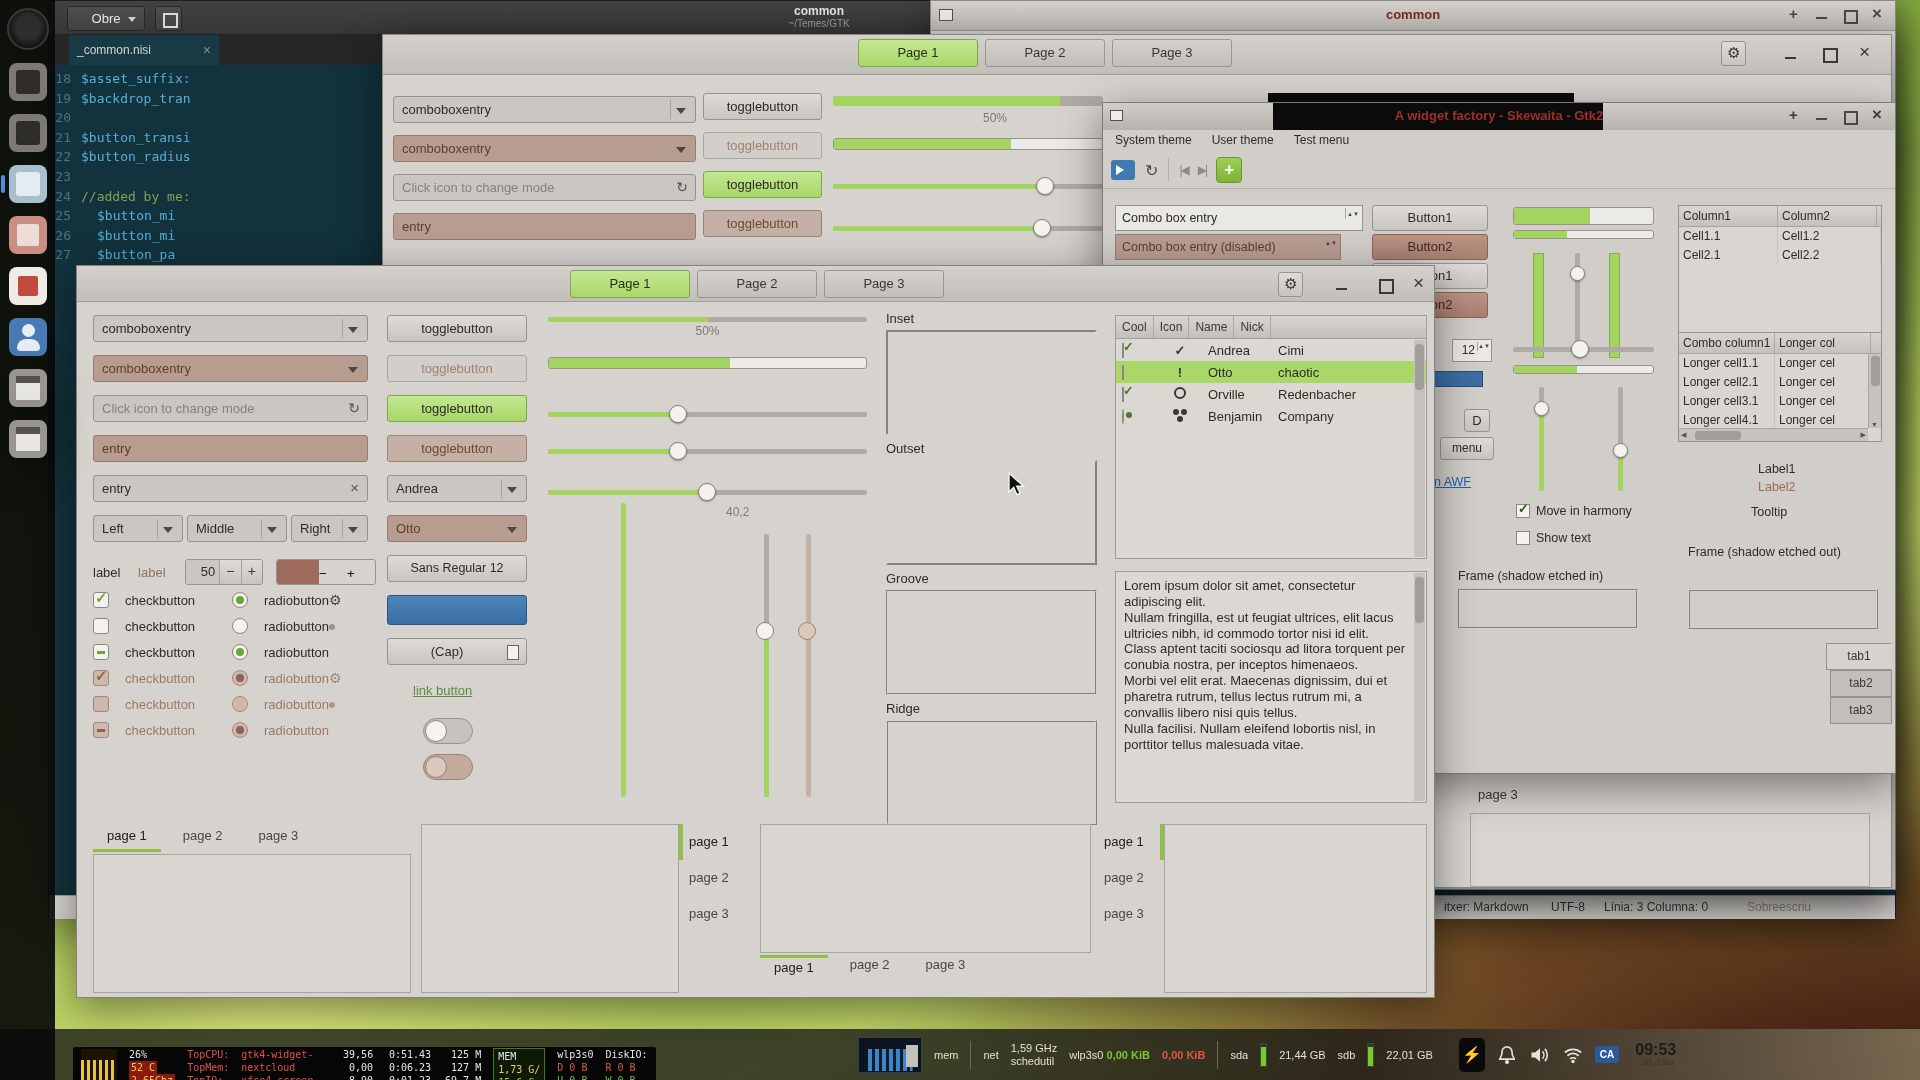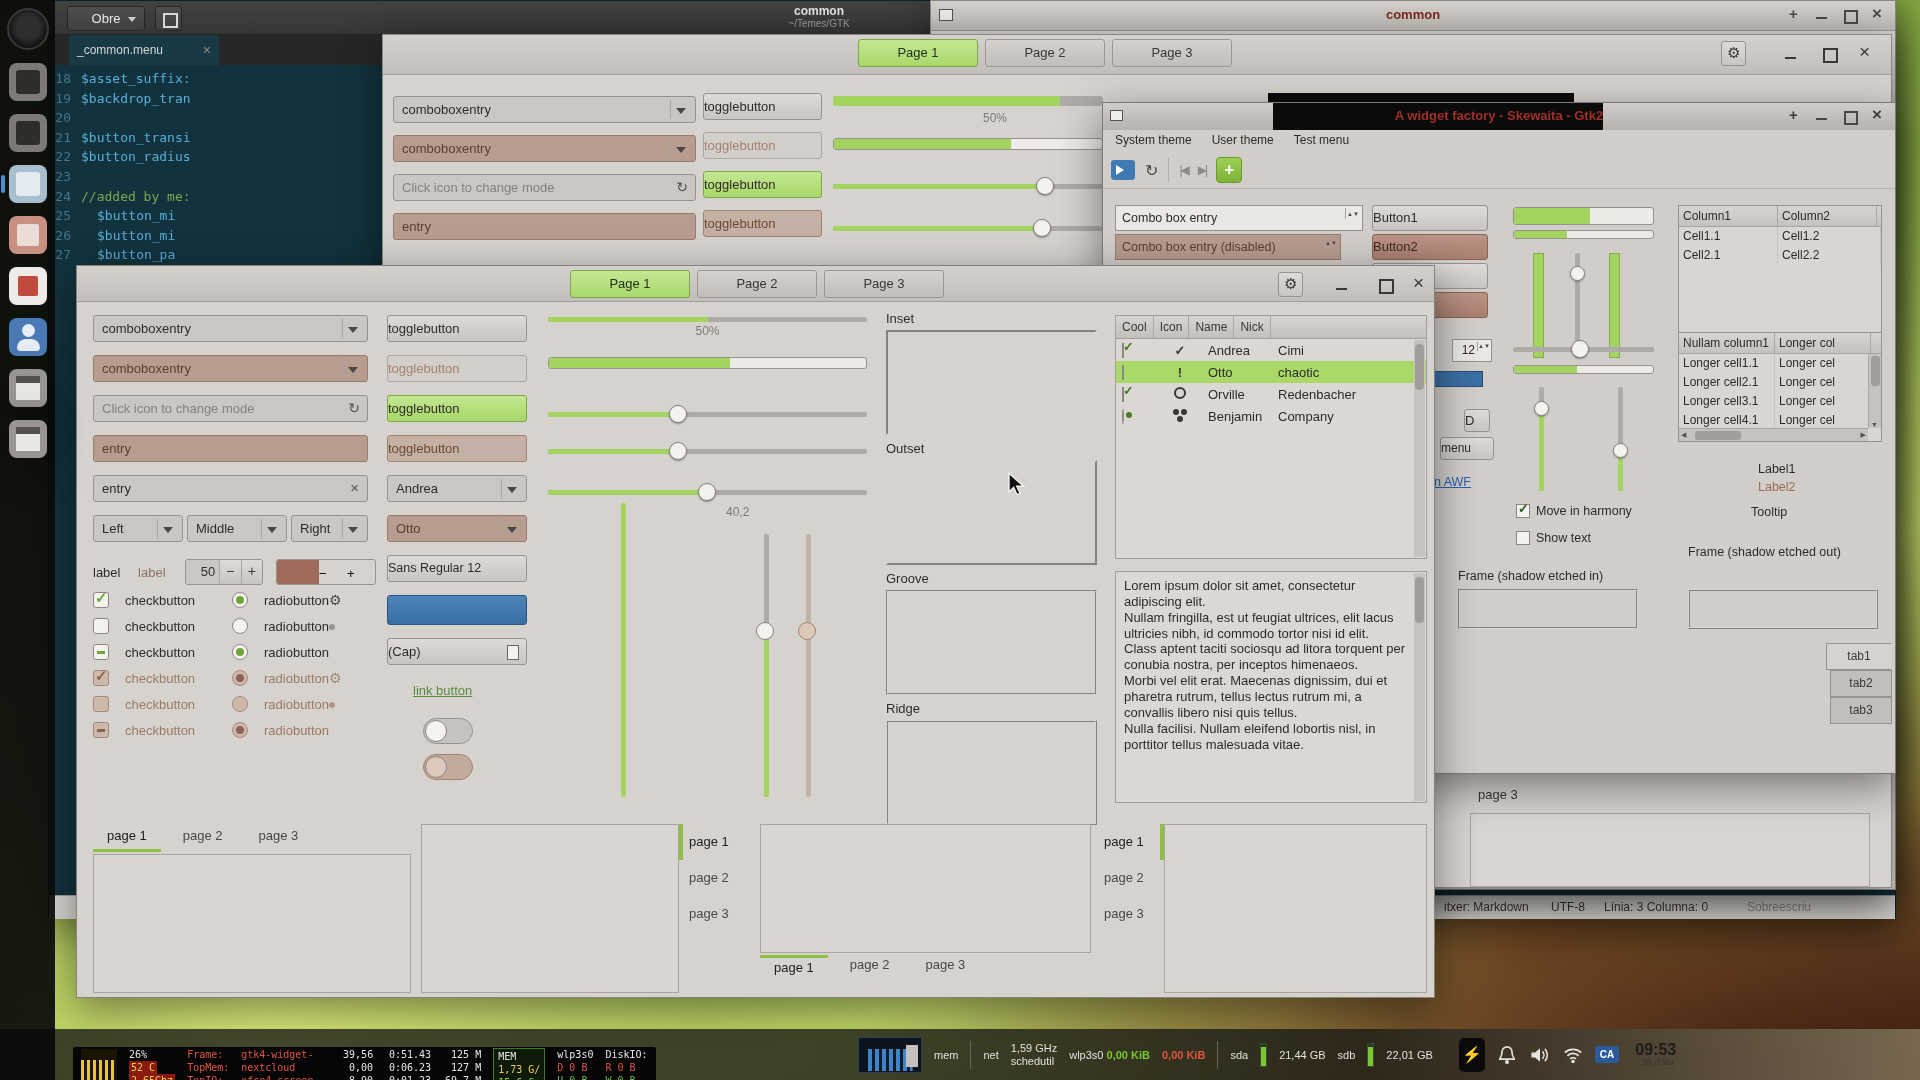--- a/index.html
+++ b/index.html
@@ -38,21 +38,21 @@
 .commonw .tbar{position:absolute;left:0;top:0;right:0;height:30px;background:linear-gradient(#d4d1cc,#bdbab5);border-bottom:1px solid #9a9792}
 .commonw .ttext{position:absolute;left:0;right:0;top:6px;text-align:center;font-weight:bold;font-size:13px;color:#7a2820}
 .tbtns{position:absolute;right:8px;top:5px;display:flex;gap:10px}
 .tbtn{width:18px;height:18px;position:relative;color:#4a4744}
 .tbtn.plus::after{content:"+";position:absolute;left:4px;top:-1px;font-size:15px;font-weight:bold}
 .tbtn.min::after{content:"";position:absolute;left:3px;top:11px;width:11px;height:2px;background:#4a4744}
 .tbtn.max::after{content:"";position:absolute;left:3px;top:4px;width:10px;height:10px;border:2px solid #4a4744}
 .tbtn.close::after{content:"×";position:absolute;left:3px;top:-2px;font-size:17px;font-weight:bold}
 .commonw .wicon{position:absolute;left:8px;top:8px;width:14px;height:12px;border:1px solid #55524e;background:#eceae6}
 
-.gbtn{background:linear-gradient(#dedbd7,#c8c5c1);border:1px solid #96938f;border-radius:3px;color:#2e2b28;text-align:left;font-size:13px}
+.gbtn{background:linear-gradient(#dedbd7,#c8c5c1);border:1px solid #96938f;border-radius:3px;color:#2e2b28;text-align:center;font-size:13px}
 .gbtn.active{background:linear-gradient(#c3e792,#a8d767);border-color:#7fa648}
 .gbtn.disabled{background:#d2cfcb;color:#a5826f;border-color:#aaa7a2}
 .gbtn.dactive{background:#c4b0a4;border-color:#a1826f;color:#6b4a38}
 .field{height:27px;position:relative;border:1px solid #96938f;border-radius:3px;background:#cac7c3;font-size:13px;line-height:25px;padding:0 26px 0 8px;color:#2e2b28;white-space:nowrap;overflow:hidden}
 .field.combo::after{content:"";position:absolute;right:9px;top:11px;border:5px solid transparent;border-top:6px solid #4a4744}
 .field.combo::before{content:"";position:absolute;right:24px;top:3px;bottom:3px;width:1px;background:#a8a5a1}
 .field.disabled{background:#b79c90;border-color:#997b6e}
 .field.disabled .ftext{color:#5f3d2e}
 .field.placeholder .ftext{color:#85817c}
 .field.refresh::after{content:"↻";position:absolute;right:7px;top:0;line-height:25px;color:#55524e;font-size:14px}
@@ -308,21 +308,21 @@
     <div class="xed-header">
       <div class="obre"><span>Obre</span></div>
       <div class="hdr-iconbtn"></div>
       <div class="xed-title">
         <div class="t1">common</div>
         <div class="t2">~/Temes/GTK</div>
       </div>
     </div>
     <div class="xed-tabbar">
       <div class="xed-tab">
-        <span>_common.menu</span>
+        <span>_common.nisi</span>
         <span class="x">×</span>
       </div>
     </div>
     <div class="xed-code">
       <div class="cline">
           <span class="ln">18</span><span class="ct">$asset_suffix:</span>
         </div>
         <div class="cline">
           <span class="ln">19</span><span class="ct">$backdrop_tran</span>
         </div>
@@ -471,21 +471,21 @@
           <div class="td c1">Cell1.1</div>
           <div class="td c2">Cell1.2</div>
         </div>
         <div class="tr">
           <div class="td c1">Cell2.1</div>
           <div class="td c2">Cell2.2</div>
         </div>
     </div>
     <div class="g2tbl g2tbl2" style="left:575px;top:229px;width:204px;height:110px">
       <div class="thead">
-        <div class="th c1"><span>Nullam column1</span></div>
+        <div class="th c1"><span>Combo column1</span></div>
           <div class="th c1"><span>Longer col</span></div>
       </div>
       <div class="tr">
           <div class="td c1">Longer cell1.1</div>
           <div class="td c2">Longer cel</div>
         </div>
         <div class="tr">
           <div class="td c1">Longer cell2.1</div>
           <div class="td c2">Longer cel</div>
         </div>
@@ -771,21 +771,21 @@
   <div class="taskbar">
     <div class="monitor">
       <div class="cpu-graph"></div>
       <div class="cpucell">
         <div class="pct">26%</div>
         <div><span class="chip">52 C</span></div>
         <div><span class="chip">2,65Ghz</span></div>
       </div>
       <div>
         <div class="monrow">
-            <span class="r">Frame:</span>
+            <span class="r">TopCPU:</span>
             <span class="r">gtk4-widget-</span>
             <span class="w">39,56</span>
             <span class="w">0:51.43</span>
             <span class="w">125 M</span>
           </div>
           <div class="monrow">
             <span class="r">TopMem:</span>
             <span class="r">nextcloud</span>
             <span class="w">0,00</span>
             <span class="w">0:06.23</span>

